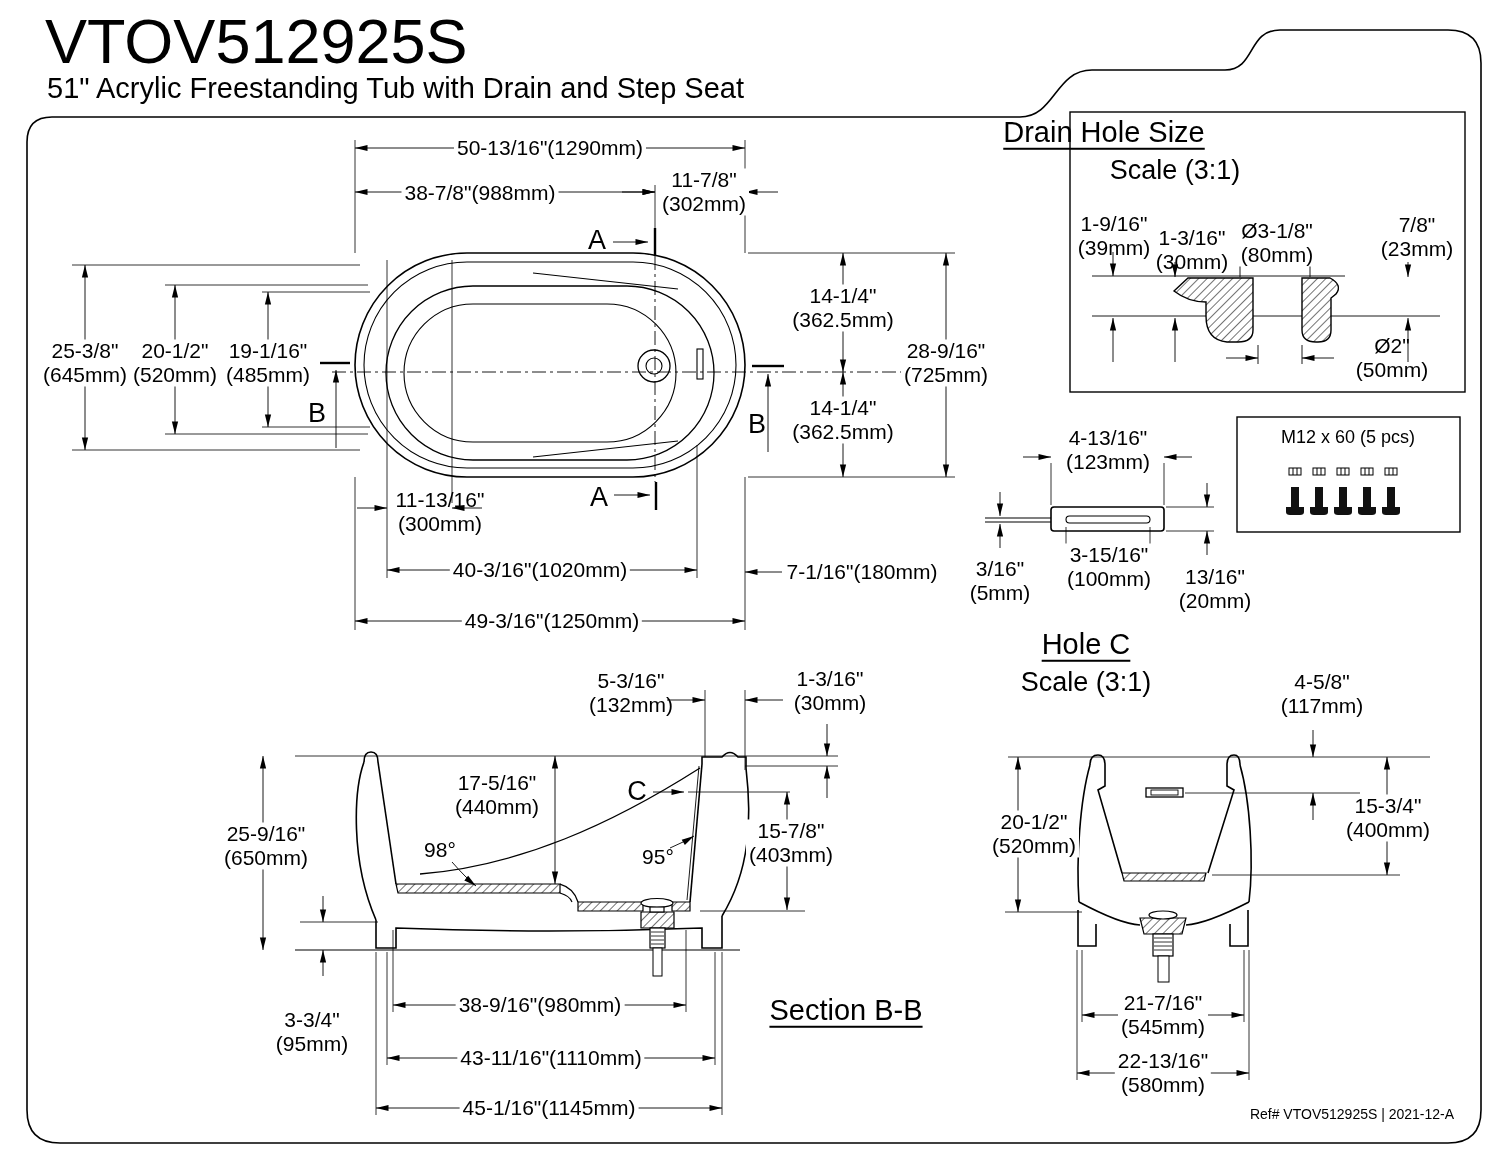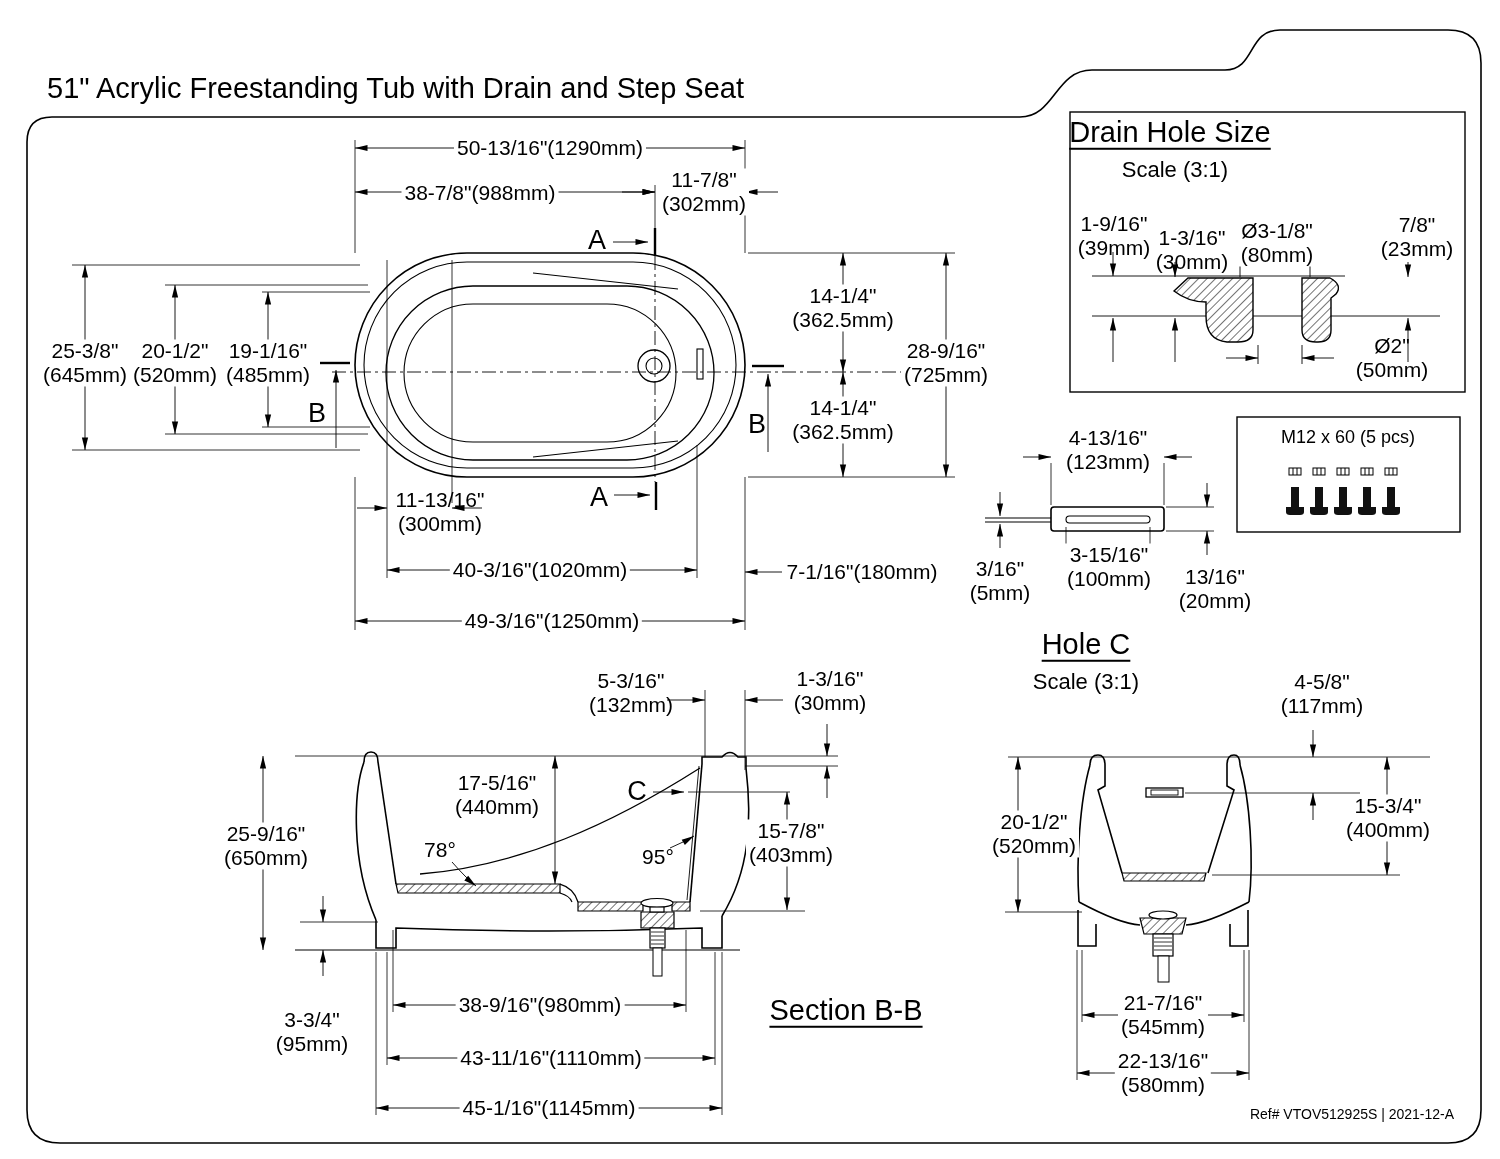--- a/index.html
+++ b/index.html
@@ -8,21 +8,21 @@
     font-family:"Liberation Sans", sans-serif;color:#000;
   }
   #art{position:absolute;left:0;top:0;}
   .title{position:absolute;left:45px;top:10px;font-size:63px;line-height:1.0;white-space:pre;}
   .subtitle{position:absolute;left:47px;top:72px;font-size:29px;white-space:pre;}
   .lbl{position:absolute;transform:translate(-50%,-50%);font-size:21px;line-height:1.12;
        text-align:center;white-space:pre-line;}
   .bg{background:#fff;padding:0 3px;}
   .big{font-size:27px;}
   .ttl{font-size:29px;text-decoration:underline;text-underline-offset:6px;}
-  .scl{font-size:22px;}
+  .scl{font-size:27px;}
   .ref{position:absolute;transform:translate(-50%,-50%);font-size:14px;white-space:pre;margin-top:12px;}
 </style>
 </head>
 <body>
 
 <div id="sheet">
 
   <svg id="art" width="1500" height="1159" viewBox="0 0 1500 1159">
     <defs>
       <marker id="ae" viewBox="0 0 14 8" markerWidth="14" markerHeight="8" refX="13" refY="4" orient="auto" markerUnits="userSpaceOnUse">
@@ -328,20 +328,21 @@
         <line x1="1313" y1="730" x2="1313" y2="757" marker-end="url(#ae)"></line>
         <line x1="1313" y1="820" x2="1313" y2="793" marker-end="url(#ae)"></line>
         <line x1="1387" y1="757" x2="1387" y2="875" marker-start="url(#as)" marker-end="url(#ae)"></line>
         <line x1="1018" y1="757" x2="1018" y2="912" marker-start="url(#as)" marker-end="url(#ae)"></line>
         <line x1="1082" y1="1015" x2="1244" y2="1015" marker-start="url(#as)" marker-end="url(#ae)"></line>
         <line x1="1077" y1="1073" x2="1249" y2="1073" marker-start="url(#as)" marker-end="url(#ae)"></line>
       </g>
     </g>
   </svg>
 
+  <div class="title">VTOV512925S</div>
   <div class="subtitle">51" Acrylic Freestanding Tub with Drain and Step Seat</div>
 
   <div class="lbl bg" style="left:550px;top:148px">50-13/16"(1290mm)</div>
   <div class="lbl bg" style="left:480px;top:193px">38-7/8"(988mm)</div>
   <div class="lbl bg" style="left:704px;top:192px">11-7/8"
 (302mm)</div>
   <div class="lbl bg" style="left:85px;top:363px">25-3/8"
 (645mm)</div>
   <div class="lbl bg" style="left:175px;top:363px">20-1/2"
 (520mm)</div>
@@ -356,21 +357,21 @@
   <div class="lbl" style="left:440px;top:512px">11-13/16"
 (300mm)</div>
   <div class="lbl bg" style="left:540px;top:570px">40-3/16"(1020mm)</div>
   <div class="lbl" style="left:862px;top:572px">7-1/16"(180mm)</div>
   <div class="lbl bg" style="left:552px;top:621px">49-3/16"(1250mm)</div>
   <div class="lbl big" style="left:597px;top:240px">A</div>
   <div class="lbl big" style="left:599px;top:497px">A</div>
   <div class="lbl big" style="left:317px;top:413px">B</div>
   <div class="lbl big" style="left:757px;top:424px">B</div>
 
-  <div class="lbl ttl" style="left:1170px;top:132px">Drain Hole Size</div>
+  <div class="lbl ttl" style="left:1104px;top:132px">Drain Hole Size</div>
   <div class="lbl scl" style="left:1175px;top:170px">Scale (3:1)</div>
   <div class="lbl" style="left:1114px;top:236px">1-9/16"
 (39mm)</div>
   <div class="lbl" style="left:1192px;top:250px">1-3/16"
 (30mm)</div>
   <div class="lbl bg" style="left:1277px;top:243px">Ø3-1/8"
 (80mm)</div>
   <div class="lbl" style="left:1417px;top:237px">7/8"
 (23mm)</div>
   <div class="lbl" style="left:1392px;top:358px">Ø2"
@@ -390,21 +391,21 @@
   <div class="lbl" style="left:1348px;top:437px;font-size:18px">M12 x 60 (5 pcs)</div>
 
   <div class="lbl" style="left:631px;top:693px">5-3/16"
 (132mm)</div>
   <div class="lbl" style="left:830px;top:691px">1-3/16"
 (30mm)</div>
   <div class="lbl bg" style="left:266px;top:846px">25-9/16"
 (650mm)</div>
   <div class="lbl" style="left:497px;top:795px">17-5/16"
 (440mm)</div>
-  <div class="lbl" style="left:440px;top:850px">78°</div>
+  <div class="lbl" style="left:440px;top:850px">98°</div>
   <div class="lbl" style="left:658px;top:857px">95°</div>
   <div class="lbl bg" style="left:791px;top:843px">15-7/8"
 (403mm)</div>
   <div class="lbl" style="left:312px;top:1032px">3-3/4"
 (95mm)</div>
   <div class="lbl bg" style="left:540px;top:1005px">38-9/16"(980mm)</div>
   <div class="lbl bg" style="left:551px;top:1058px">43-11/16"(1110mm)</div>
   <div class="lbl bg" style="left:549px;top:1108px">45-1/16"(1145mm)</div>
   <div class="lbl big" style="left:637px;top:791px">C</div>
   <div class="lbl ttl" style="left:846px;top:1010px">Section B-B</div>

